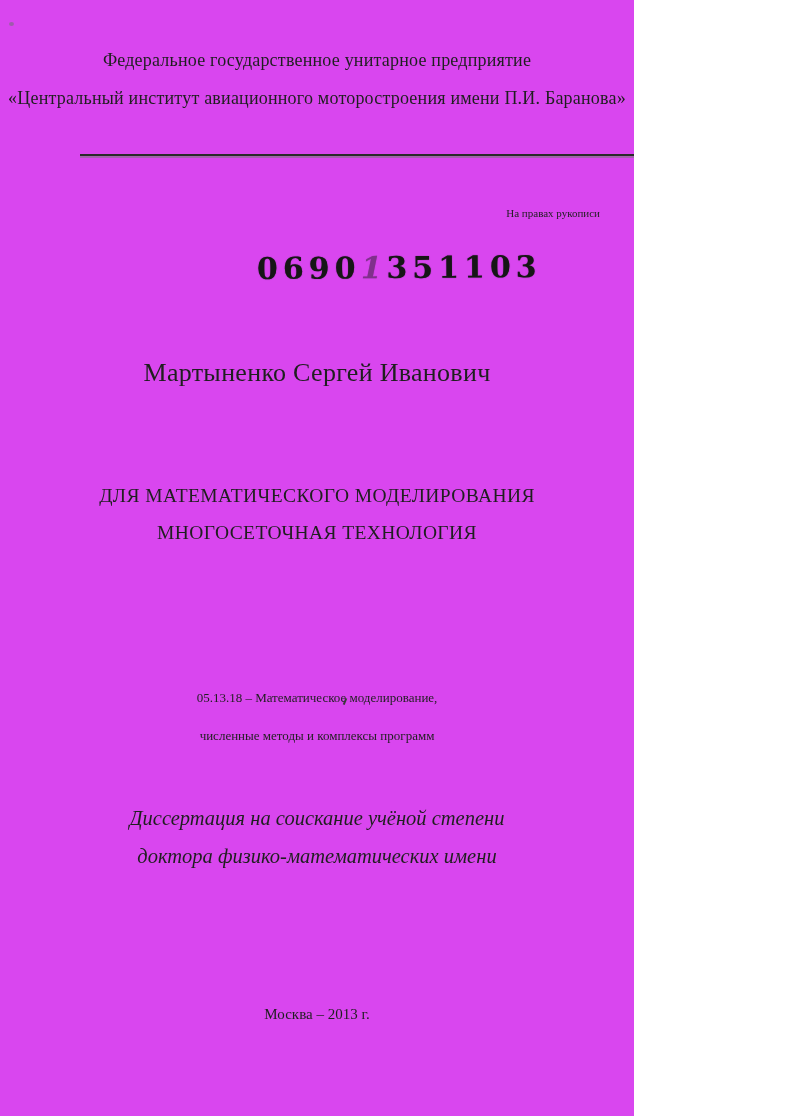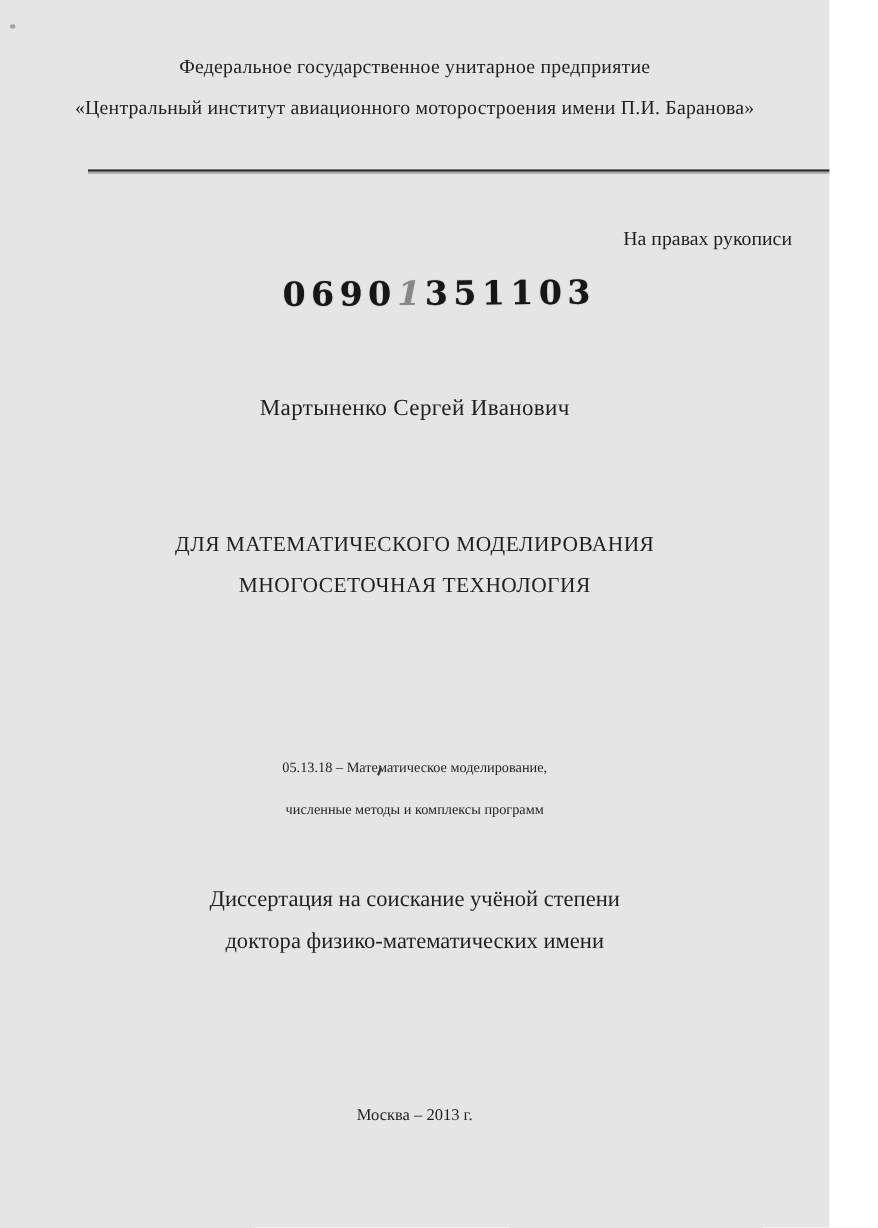--- a/index.html
+++ b/index.html
@@ -2,23 +2,23 @@
 <html><head>
 <meta charset="utf-8">
 <style>
   html, body {
     margin: 0;
     padding: 0;
     background: #ffffff;
   }
   .page {
     position: relative;
-    width: 754px;
+    width: 634px;
     height: 1116px;
-    background: #e5e5e5;
+    background: #d946ef;
     overflow: hidden;
     font-family: "Liberation Serif", "DejaVu Serif", serif;
     color: #1f1f1f;
   }
   .centered {
     position: absolute;
     left: 0;
     width: 100%;
     text-align: center;
   }
@@ -38,21 +38,21 @@
     left: 80px;
     width: 690px;
     height: 2px;
     background: #2a2a2a;
     box-shadow: 0 2px 0 rgba(120,120,120,0.55);
   }
   .manuscript-note {
     position: absolute;
     top: 207px;
     right: 34px;
-    font-size: 18px;
+    font-size: 11px;
     margin-left: 18px;
   }
   .stamp {
     position: absolute;
     top: 250px;
     left: 257px;
     font-family: "DejaVu Serif", serif;
     font-weight: 700;
     font-size: 30px;
     letter-spacing: 5px;
@@ -60,38 +60,39 @@
     transform: rotate(-0.4deg);
     text-shadow: 0 0 1px rgba(20,20,20,0.6);
   }
   .stamp .faint {
     opacity: 0.45;
     transform: skewX(-12deg);
     display: inline-block;
   }
   .author {
     top: 358px;
-    font-size: 21px;
+    font-size: 26px;
     letter-spacing: 0.3px;
   }
   .title-block {
     top: 477px;
     font-size: 19.5px;
     line-height: 37px;
     letter-spacing: 0.4px;
   }
   .specialty-block {
     top: 679px;
     font-size: 13px;
     line-height: 38px;
   }
   .degree-block {
     top: 799px;
     font-size: 20.5px;
     line-height: 38px;
+    font-style: italic;
   }
   .imprint {
     top: 1006px;
     font-size: 15px;
   }
   
   .artifact { position: absolute; pointer-events: none; }
   .dot-top-left {
     top: 22px; left: 9px;
     width: 5px; height: 4px;

